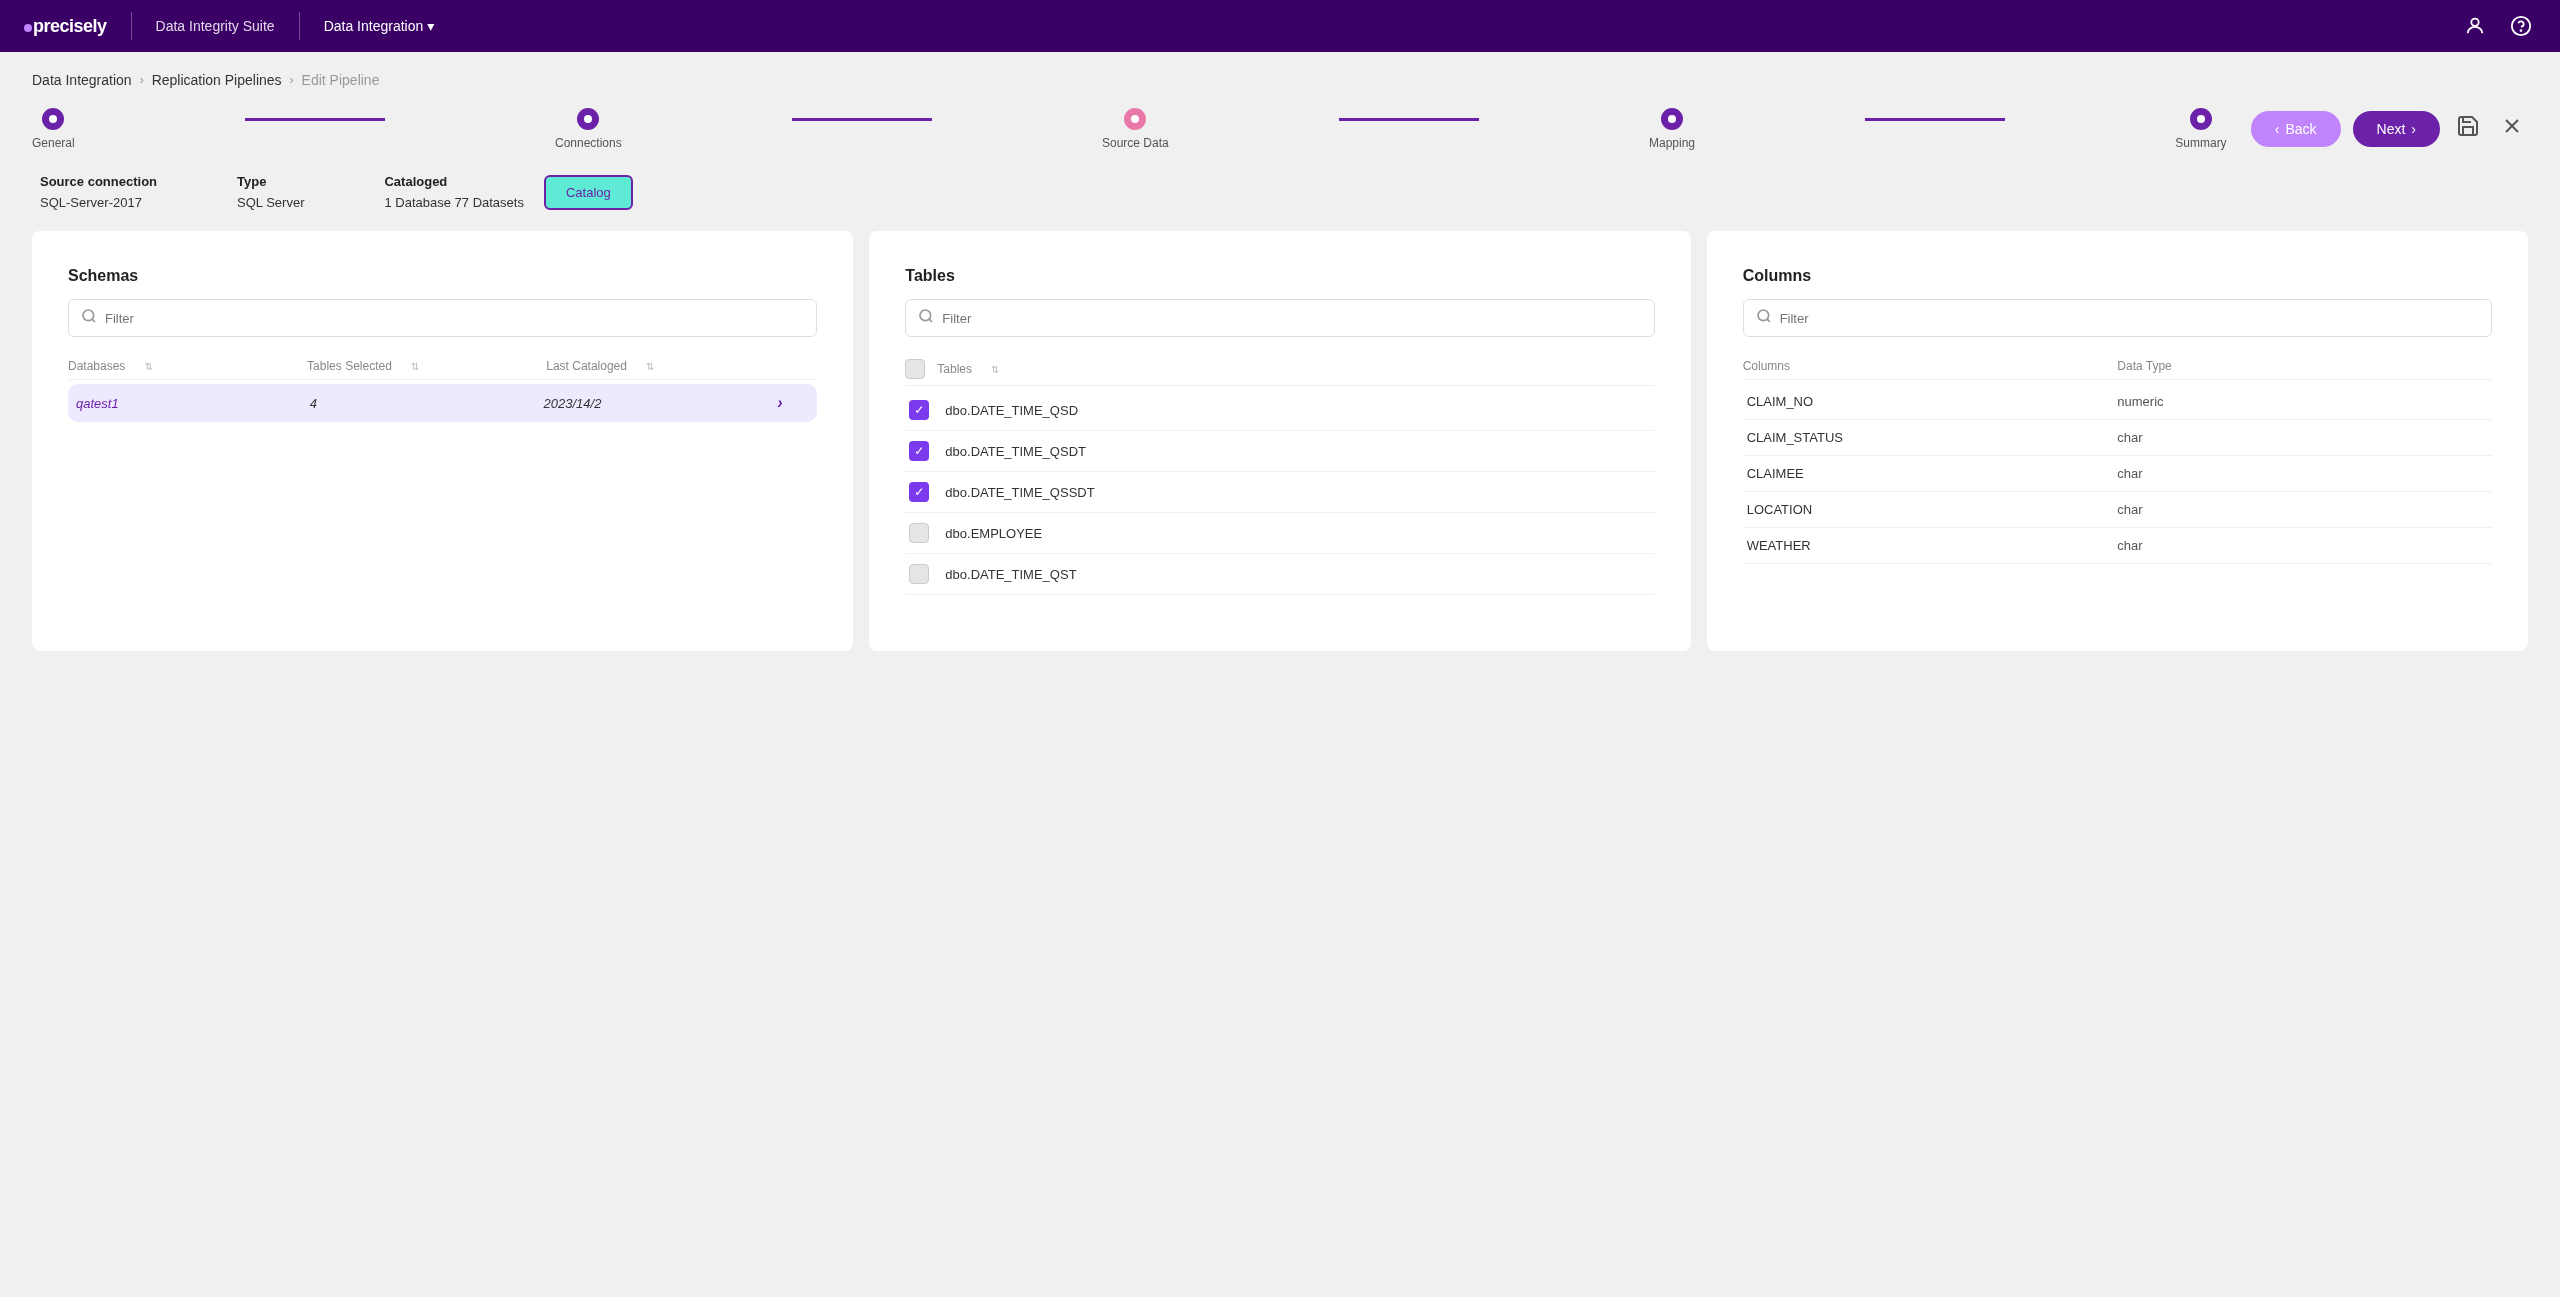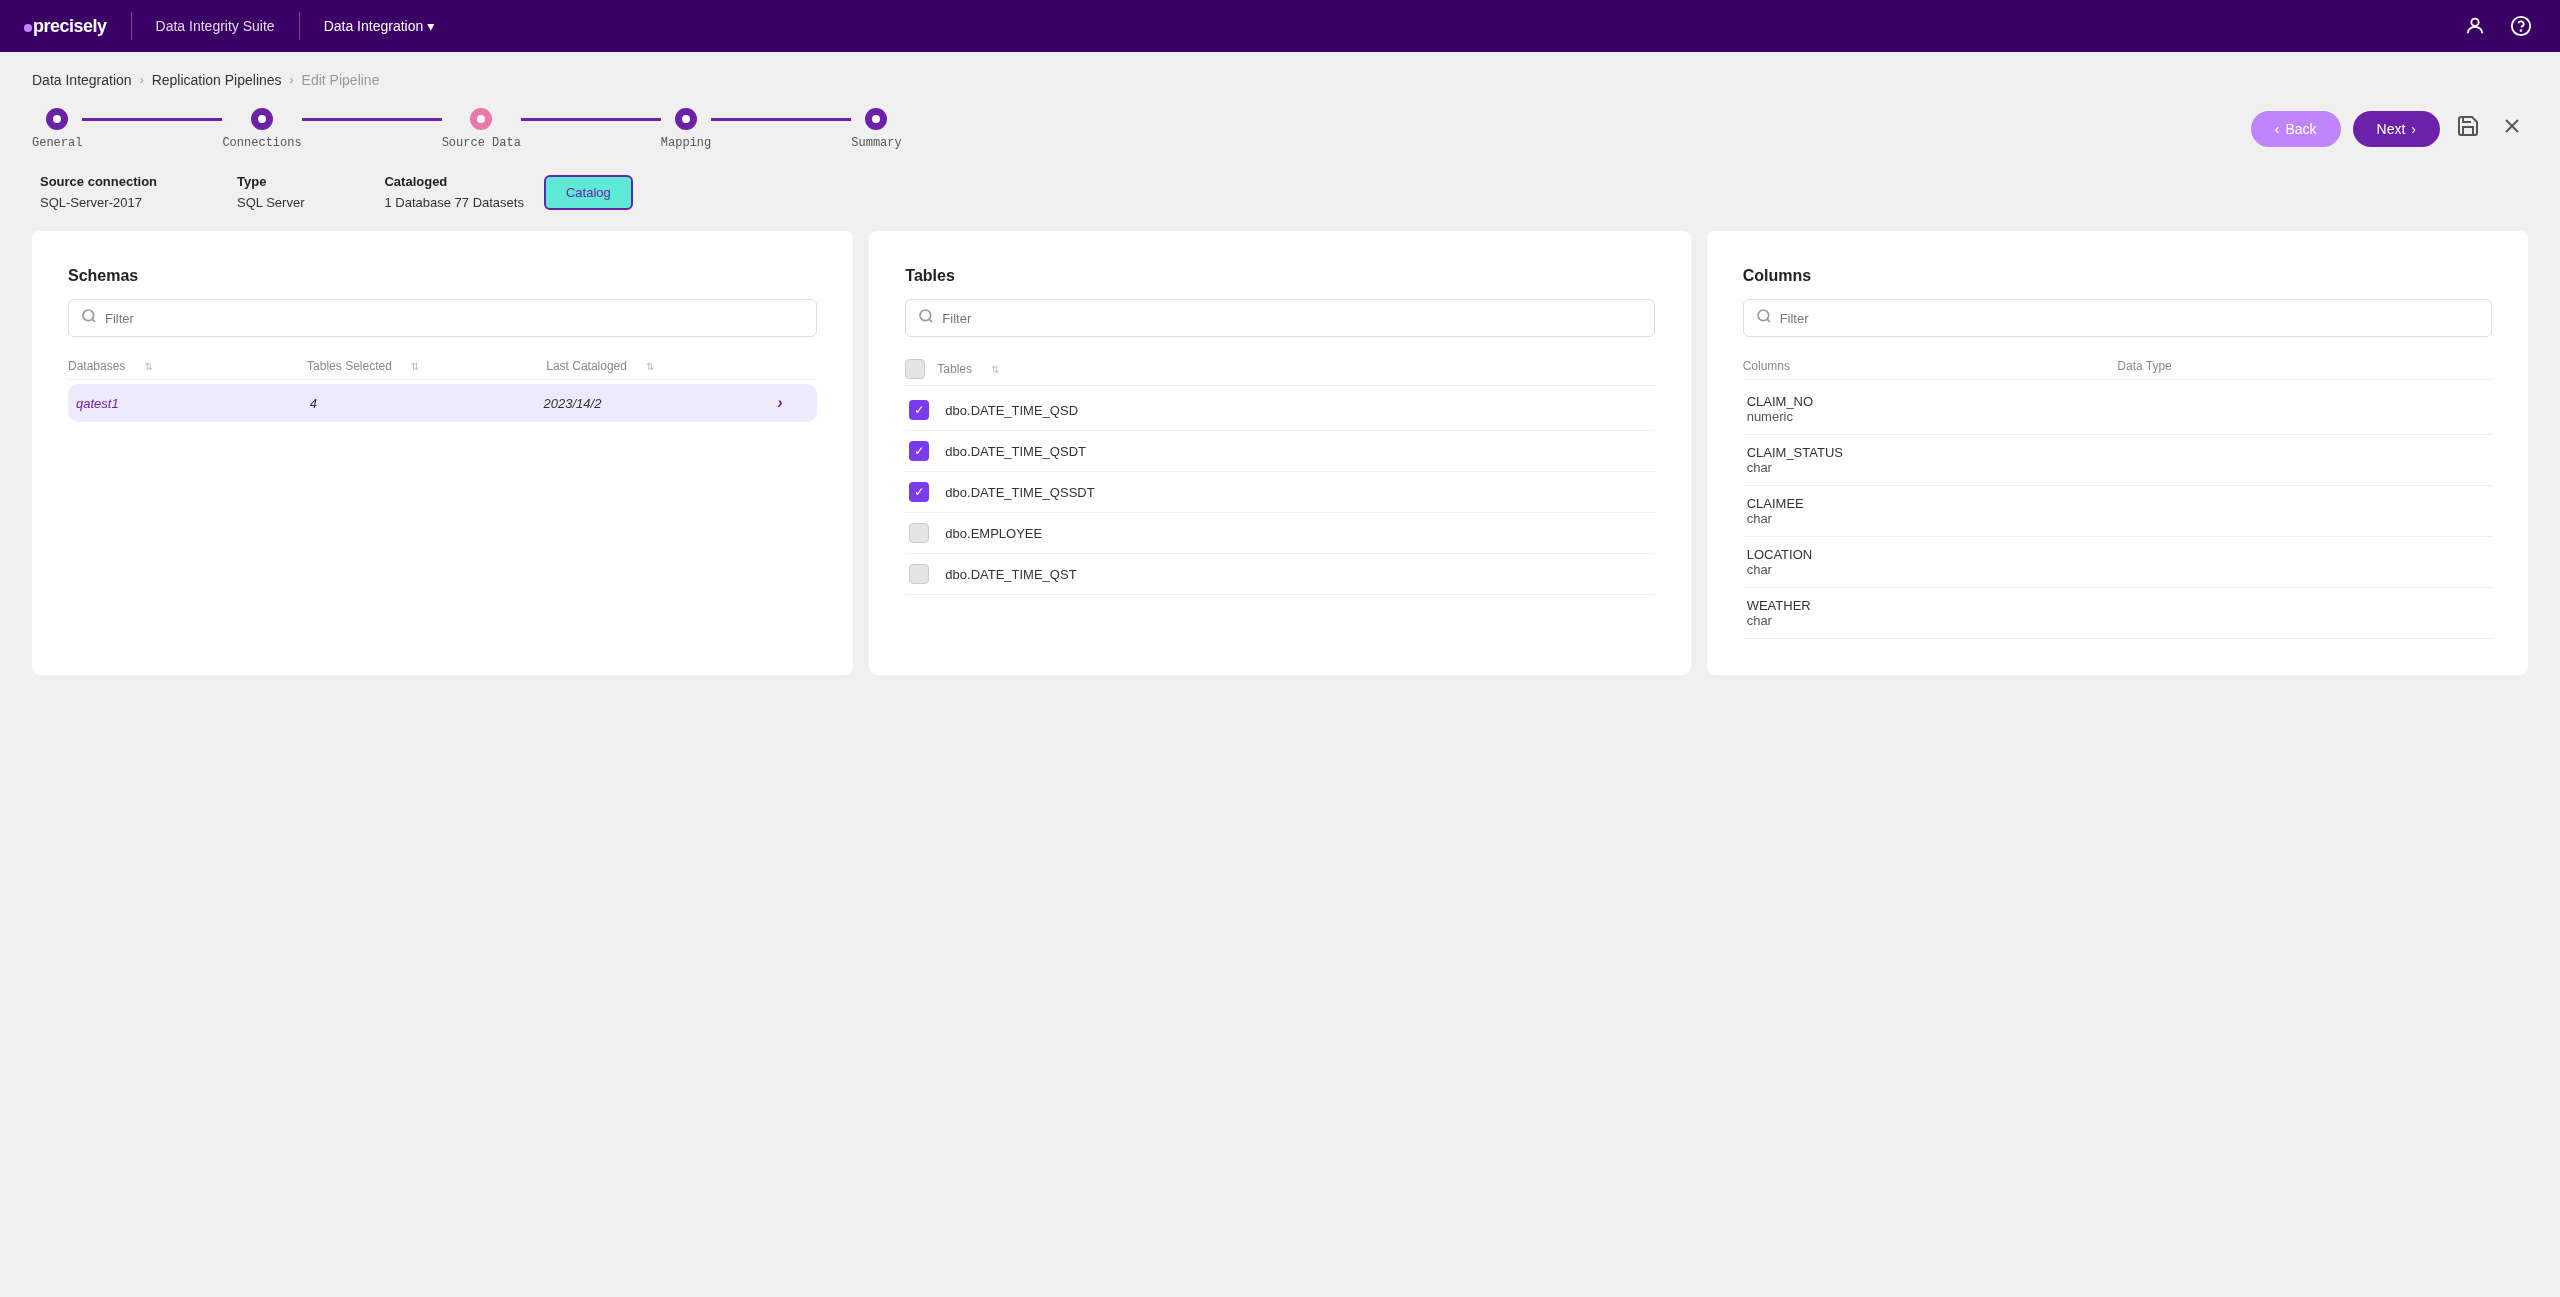--- a/index.html
+++ b/index.html
@@ -100,24 +100,23 @@
     
     .wizard-container {
       display: flex;
       align-items: center;
       justify-content: space-between;
       margin-bottom: 24px;
     }
     .wizard-steps {
       display: flex;
       align-items: center;
-      justify-content: flex-start;
+      justify-content: space-between;
       flex: 1;
       position: relative;
-      font-family: Liberation Mono, monospace;
     }
     .wizard-step {
       display: flex;
       flex-direction: column;
       align-items: center;
       position: relative;
       z-index: 1;
     }
     .step-circle {
       width: 22px;
@@ -359,21 +358,21 @@
       border: 1.5px solid #ccc;
     }
     .table-name {
       font-size: 13px;
       color: #333;
     }
 
     
     .column-row {
       display: grid;
-      grid-template-columns: 1fr;
+      grid-template-columns: 1fr 1fr;
       padding: 10px 4px;
       border-bottom: 1px solid #f0f0f0;
       align-items: center;
     }
     .column-name {
       font-size: 13px;
       color: #333;
     }
     .data-type {
       font-size: 13px;

